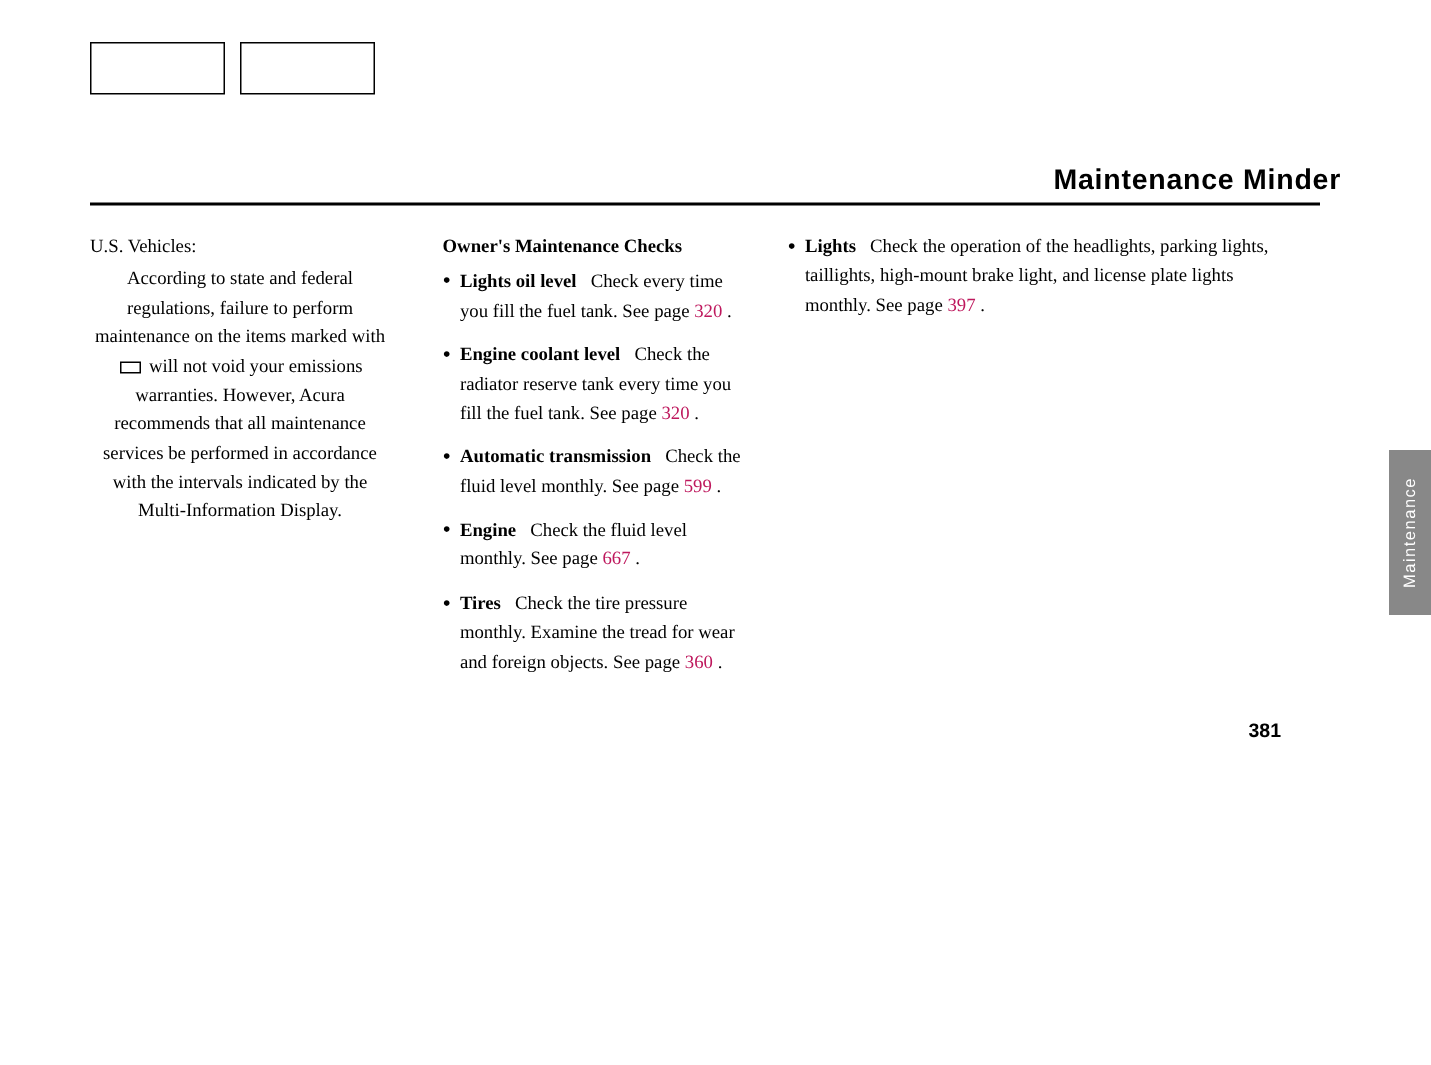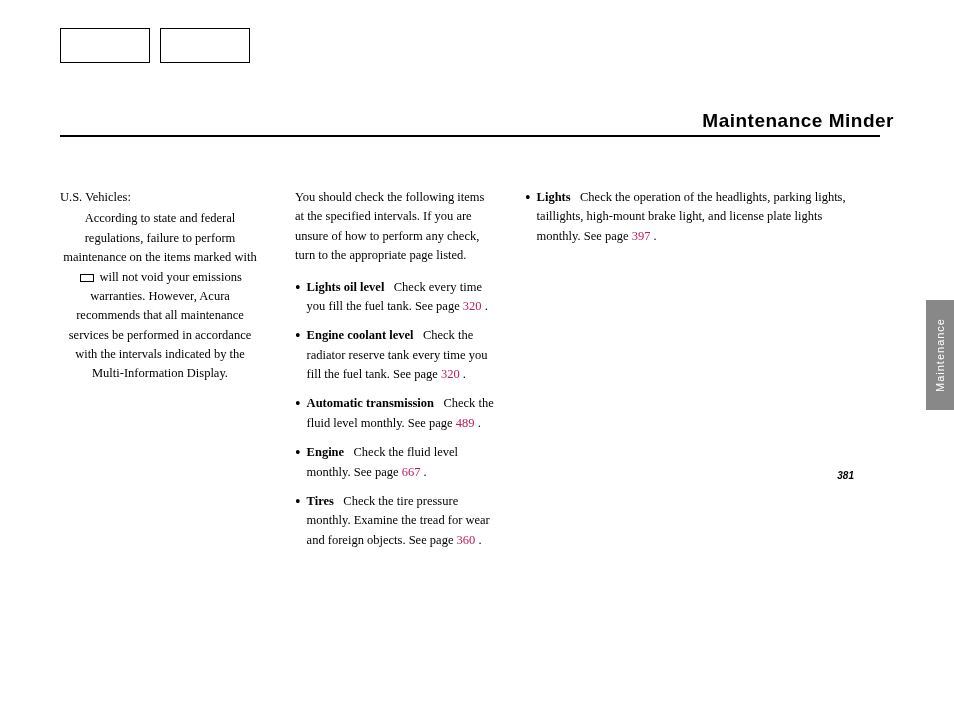--- a/index.html
+++ b/index.html
@@ -63,21 +63,20 @@
 
     
     .content-area {
       position: absolute;
       top: 155px;
       left: 60px;
       right: 100px;
       bottom: 80px;
       display: flex;
       gap: 0;
-      margin-top: 33px;
     }
 
     
     .left-column {
       width: 220px;
       flex-shrink: 0;
       padding-right: 20px;
       font-size: 12.5px;
       line-height: 1.55;
     }
@@ -172,26 +171,25 @@
       transform: rotate(180deg);
       color: #fff;
       font-size: 11px;
       font-family: Arial, sans-serif;
       letter-spacing: 1px;
     }
 
     
     .page-number {
       position: absolute;
-      bottom: 49px;
+      bottom: 36px;
       right: 100px;
-      font-size: 10px;
+      font-size: 13px;
       font-weight: bold;
       font-family: Arial, sans-serif;
-      font-style: italic;
     }
 
     
     .marker-symbol {
       display: inline-block;
       width: 14px;
       height: 8px;
       border: 1px solid #000;
       vertical-align: middle;
       margin: 0 2px;
@@ -218,33 +216,33 @@
     <div class="left-column">
       <p class="us-vehicles-label">U.S. Vehicles:</p>
       <p class="normal-paragraph">
         <span>According to state and federal regulations, failure to perform maintenance on the items marked with</span>
         <span class="marker-symbol"></span>
         <span>will not void your emissions warranties. However, Acura recommends that all maintenance services be performed in accordance with the intervals indicated by the Multi-Information Display.</span>
       </p>
     </div>
 
     <div class="middle-column">
-      <p class="intro-text">You should check the following items at the specified intervals. If you are unsure of how to perform any check, turn to the appropriate page listed.</p>
+      <p class="section-title">Owner's Maintenance Checks</p>
 
       <div class="bullet-item">
         <span class="bullet-dot">•</span>
         <span><strong>Lights oil level</strong>&nbsp;&nbsp; Check every time you fill the fuel tank. See page <a class="link-text">320</a> .</span>
       </div>
       <div class="bullet-item">
         <span class="bullet-dot">•</span>
         <span><strong>Engine coolant level</strong>&nbsp;&nbsp; Check the radiator reserve tank every time you fill the fuel tank. See page <a class="link-text">320</a> .</span>
       </div>
       <div class="bullet-item">
         <span class="bullet-dot">•</span>
-        <span><strong>Automatic transmission</strong>&nbsp;&nbsp; Check the fluid level monthly. See page <a class="link-text">489</a> .</span>
+        <span><strong>Automatic transmission</strong>&nbsp;&nbsp; Check the fluid level monthly. See page <a class="link-text">599</a> .</span>
       </div>
       <div class="bullet-item">
         <span class="bullet-dot">•</span>
         <span><strong>Engine</strong>&nbsp;&nbsp; Check the fluid level monthly. See page <a class="link-text">667</a> .</span>
       </div>
       <div class="bullet-item">
         <span class="bullet-dot">•</span>
         <span><strong>Tires</strong>&nbsp;&nbsp; Check the tire pressure monthly. Examine the tread for wear and foreign objects. See page <a class="link-text">360</a> .</span>
       </div>
     </div>

